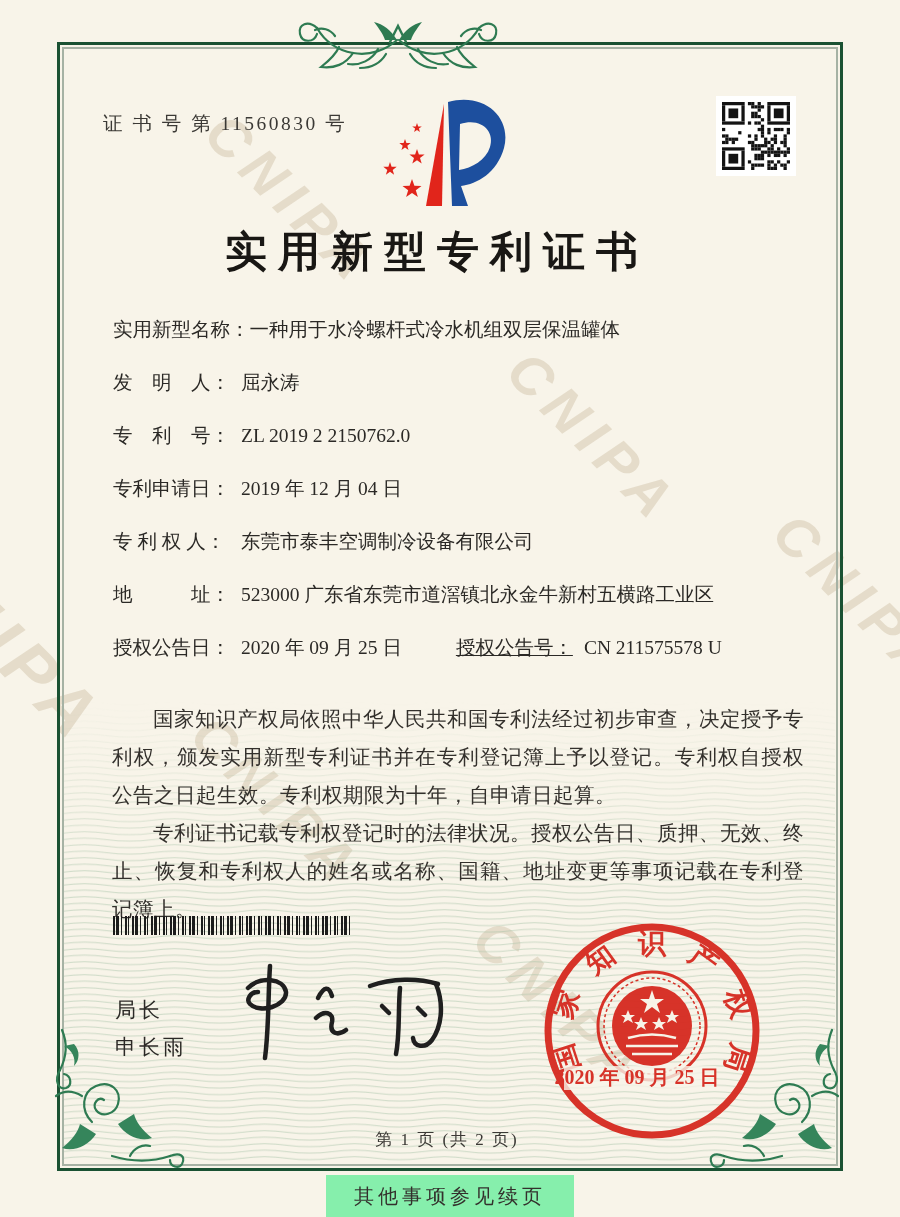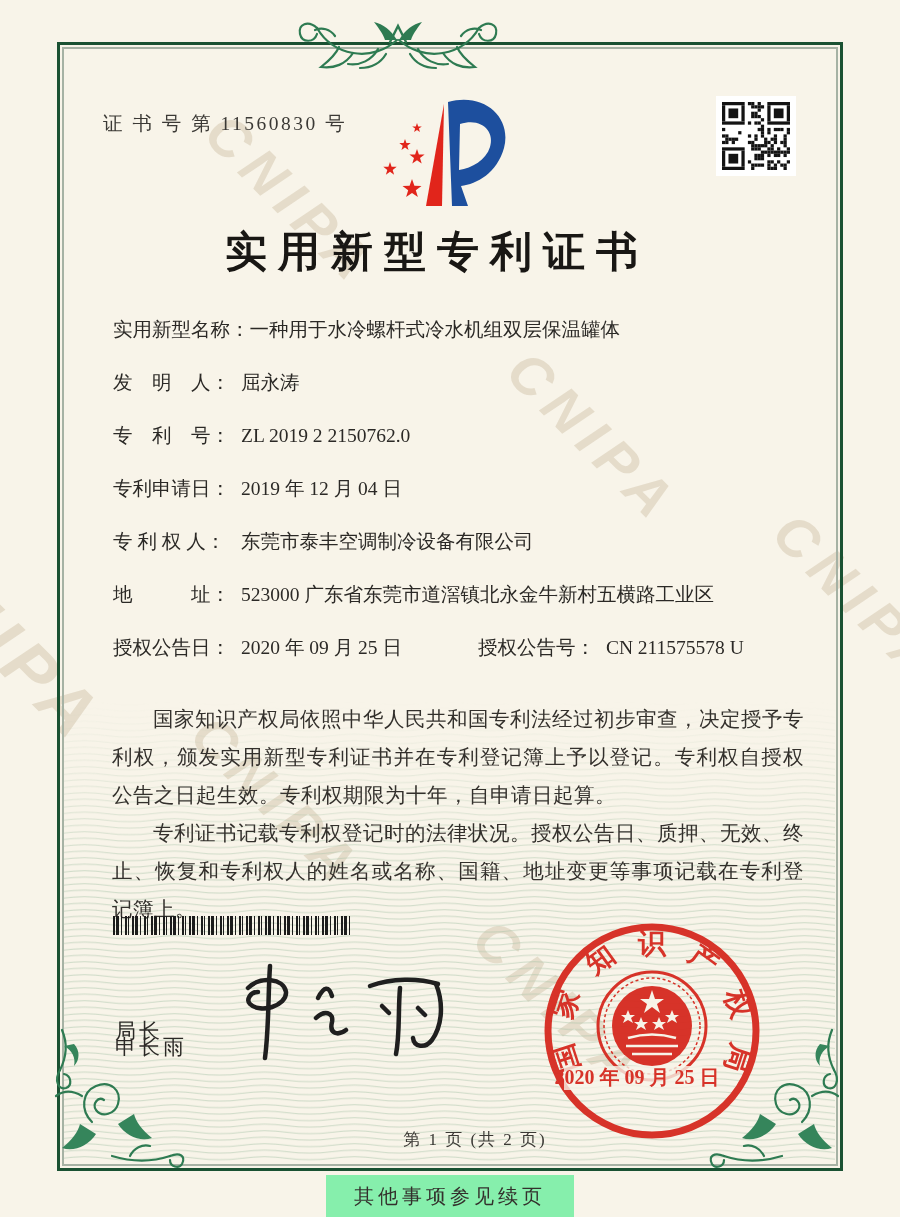--- a/index.html
+++ b/index.html
@@ -23,38 +23,38 @@
   .cert-no{position:absolute;left:103px;top:110px;font-size:19.5px;letter-spacing:2.5px;color:#3b3935;}
   .logo{position:absolute;left:382px;top:96px;}
   .qr-box{position:absolute;left:716px;top:96px;width:80px;height:80px;background:#fff;}
   .qr-box svg{position:absolute;left:6px;top:6px;}
   .title{position:absolute;left:57px;top:224px;width:760px;text-align:center;
          font-size:42px;font-weight:700;letter-spacing:11px;color:#191714;}
   
   .fields{position:absolute;left:113px;top:319px;right:70px;font-size:19.5px;color:#2b2926;}
   .frow{height:21px;line-height:21px;margin-bottom:32px;white-space:nowrap;}
   .flabel{display:inline-block;min-width:128px;}
-  .grant .flabel2{margin-left:76px;}
+  .grant .flabel2{margin-left:54px;text-decoration:underline;}
   
   .legal{position:absolute;left:112px;top:700px;width:692px;font-size:20.5px;
          line-height:38px;text-align:justify;color:#33302c;letter-spacing:.5px;}
   .legal p{margin:0;text-indent:2em;}
   
   .barcode{position:absolute;left:113px;top:916px;width:238px;height:19px;
      background:repeating-linear-gradient(90deg,#1c1c1c 0 2px,transparent 2px 3px,
        #1c1c1c 3px 6px,transparent 6px 8px,#1c1c1c 8px 9px,transparent 9px 12px,
        #1c1c1c 12px 14px,transparent 14px 15px,#1c1c1c 15px 16px,transparent 16px 19px);}
   .signer-title{position:absolute;left:115px;top:996px;font-size:21px;letter-spacing:3px;
-     font-family:"Liberation Sans","DejaVu Sans",sans-serif;color:#2b2926;margin-top:21px;}
+     font-family:"Liberation Sans","DejaVu Sans",sans-serif;color:#2b2926;}
   .signer-name{position:absolute;left:115px;top:1033px;font-size:21px;letter-spacing:3px;
      font-family:"Liberation Sans","DejaVu Sans",sans-serif;color:#2b2926;}
   .signature{position:absolute;left:232px;top:960px;}
   .seal{position:absolute;left:540px;top:918px;opacity:.94;}
   .page-info{position:absolute;left:57px;top:1128px;width:780px;text-align:center;
-     font-size:17px;letter-spacing:2px;color:#3b3935;padding-left:28px;}
+     font-size:17px;letter-spacing:2px;color:#3b3935;}
   .note-box{position:absolute;left:50%;top:1175px;transform:translateX(-50%);
      background:#86efac;padding:8px 28px;font-size:20px;letter-spacing:4px;color:#33302c;}
 </style>
 </head>
 <body>
 
 <div class="page">
 
   <span class="wm" style="left:238px;top:100px;font-size:56px;">CNIPA</span>
   <span class="wm" style="left:540px;top:338px;font-size:56px;">CNIPA</span>

